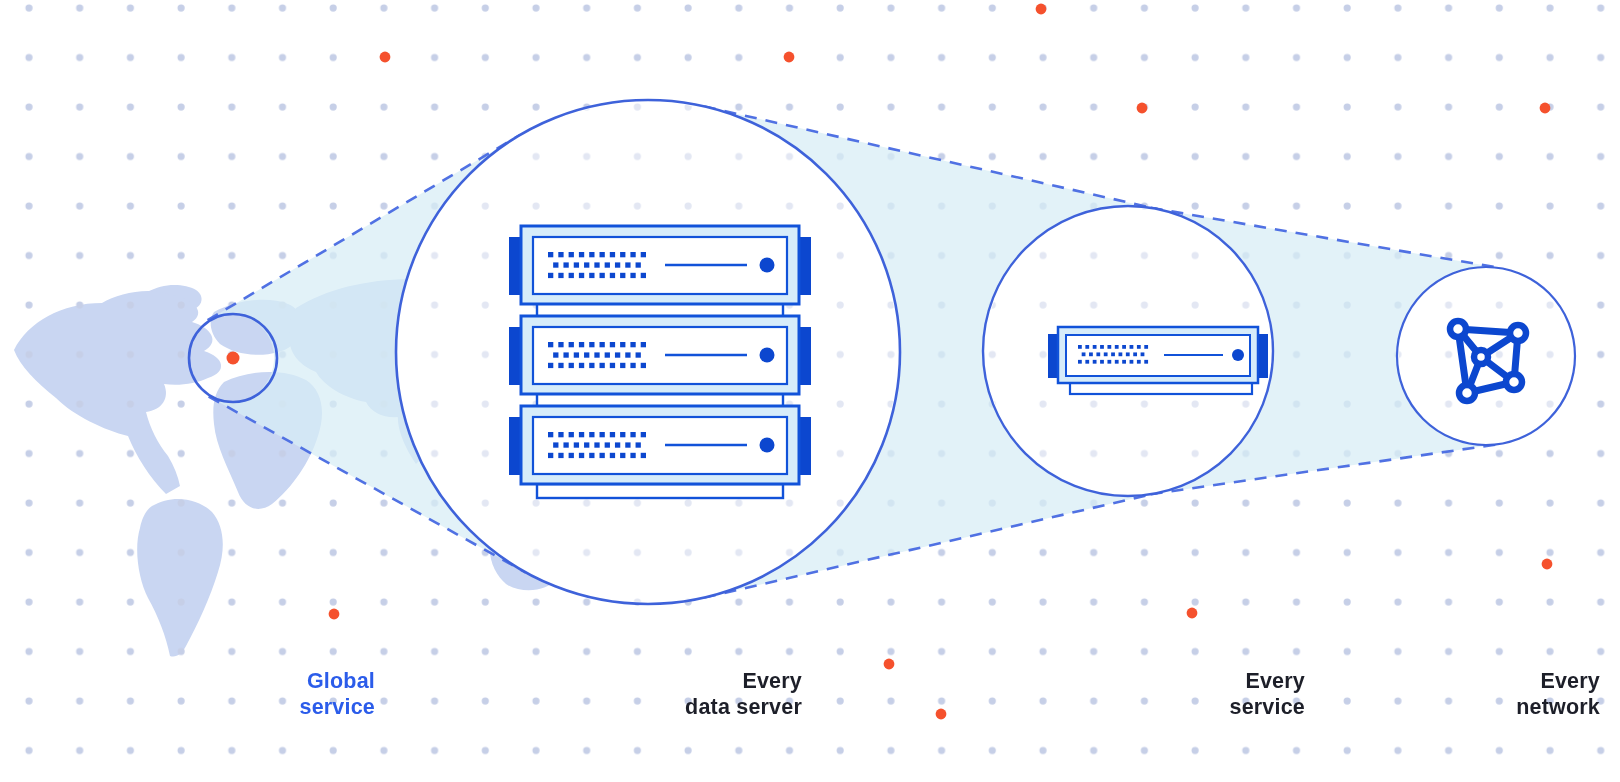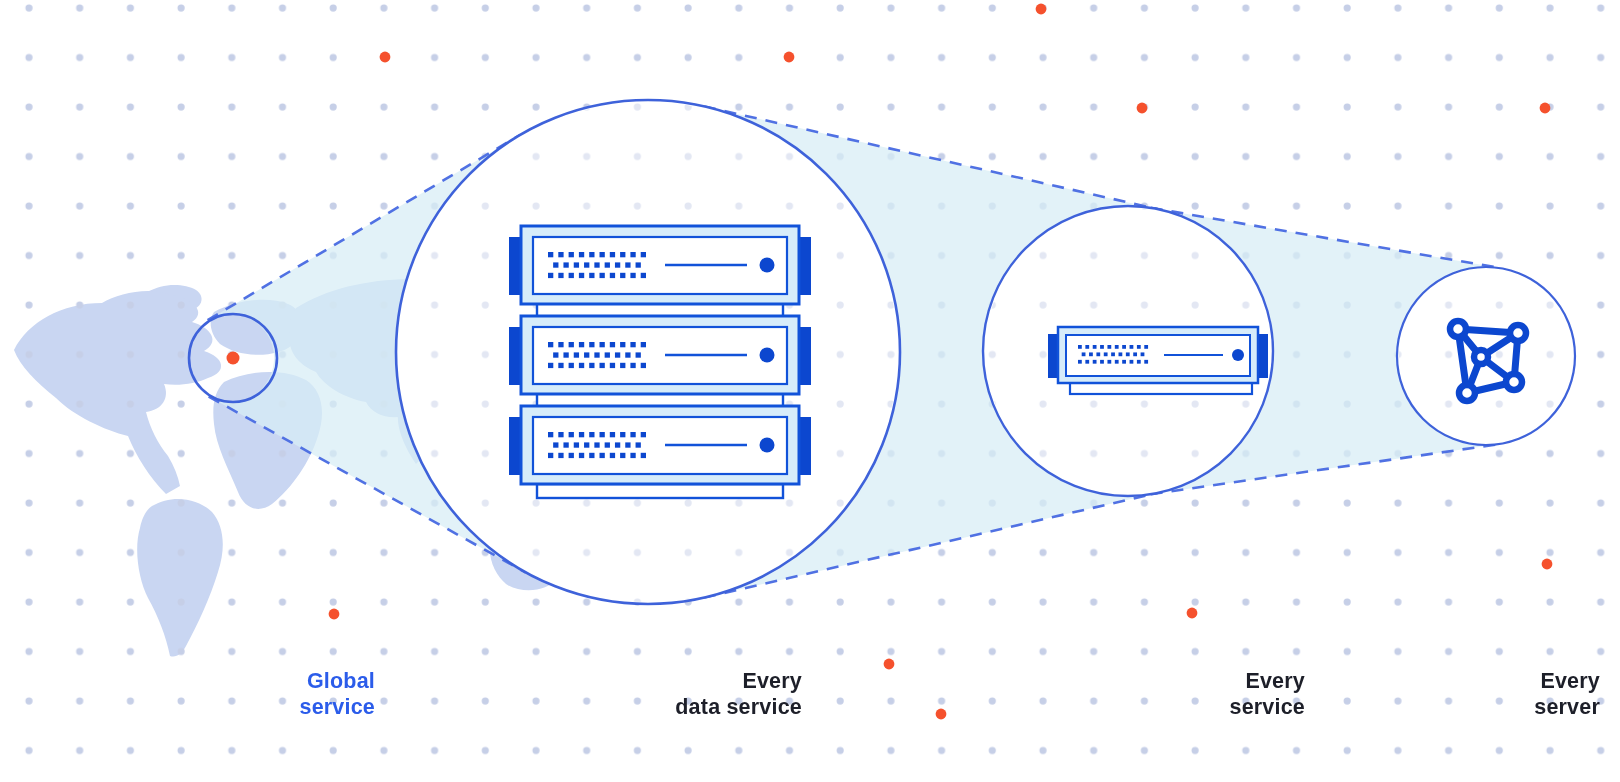--- a/index.html
+++ b/index.html
@@ -272,24 +272,24 @@
     </g>
   </g>
 </svg>
 
 <div class="label blue" style="left:95px">
   <span>Global</span><br>
   <span>service</span>
 </div>
 <div class="label" style="left:522px">
   <span>Every</span><br>
-  <span>data service</span>
+  <span>data server</span>
 </div>
 <div class="label" style="left:1025px">
   <span>Every</span><br>
   <span>service</span>
 </div>
 <div class="label" style="left:1320px">
   <span>Every</span><br>
-  <span>server</span>
+  <span>network</span>
 </div>
 
 </div>
 
 </body></html>

